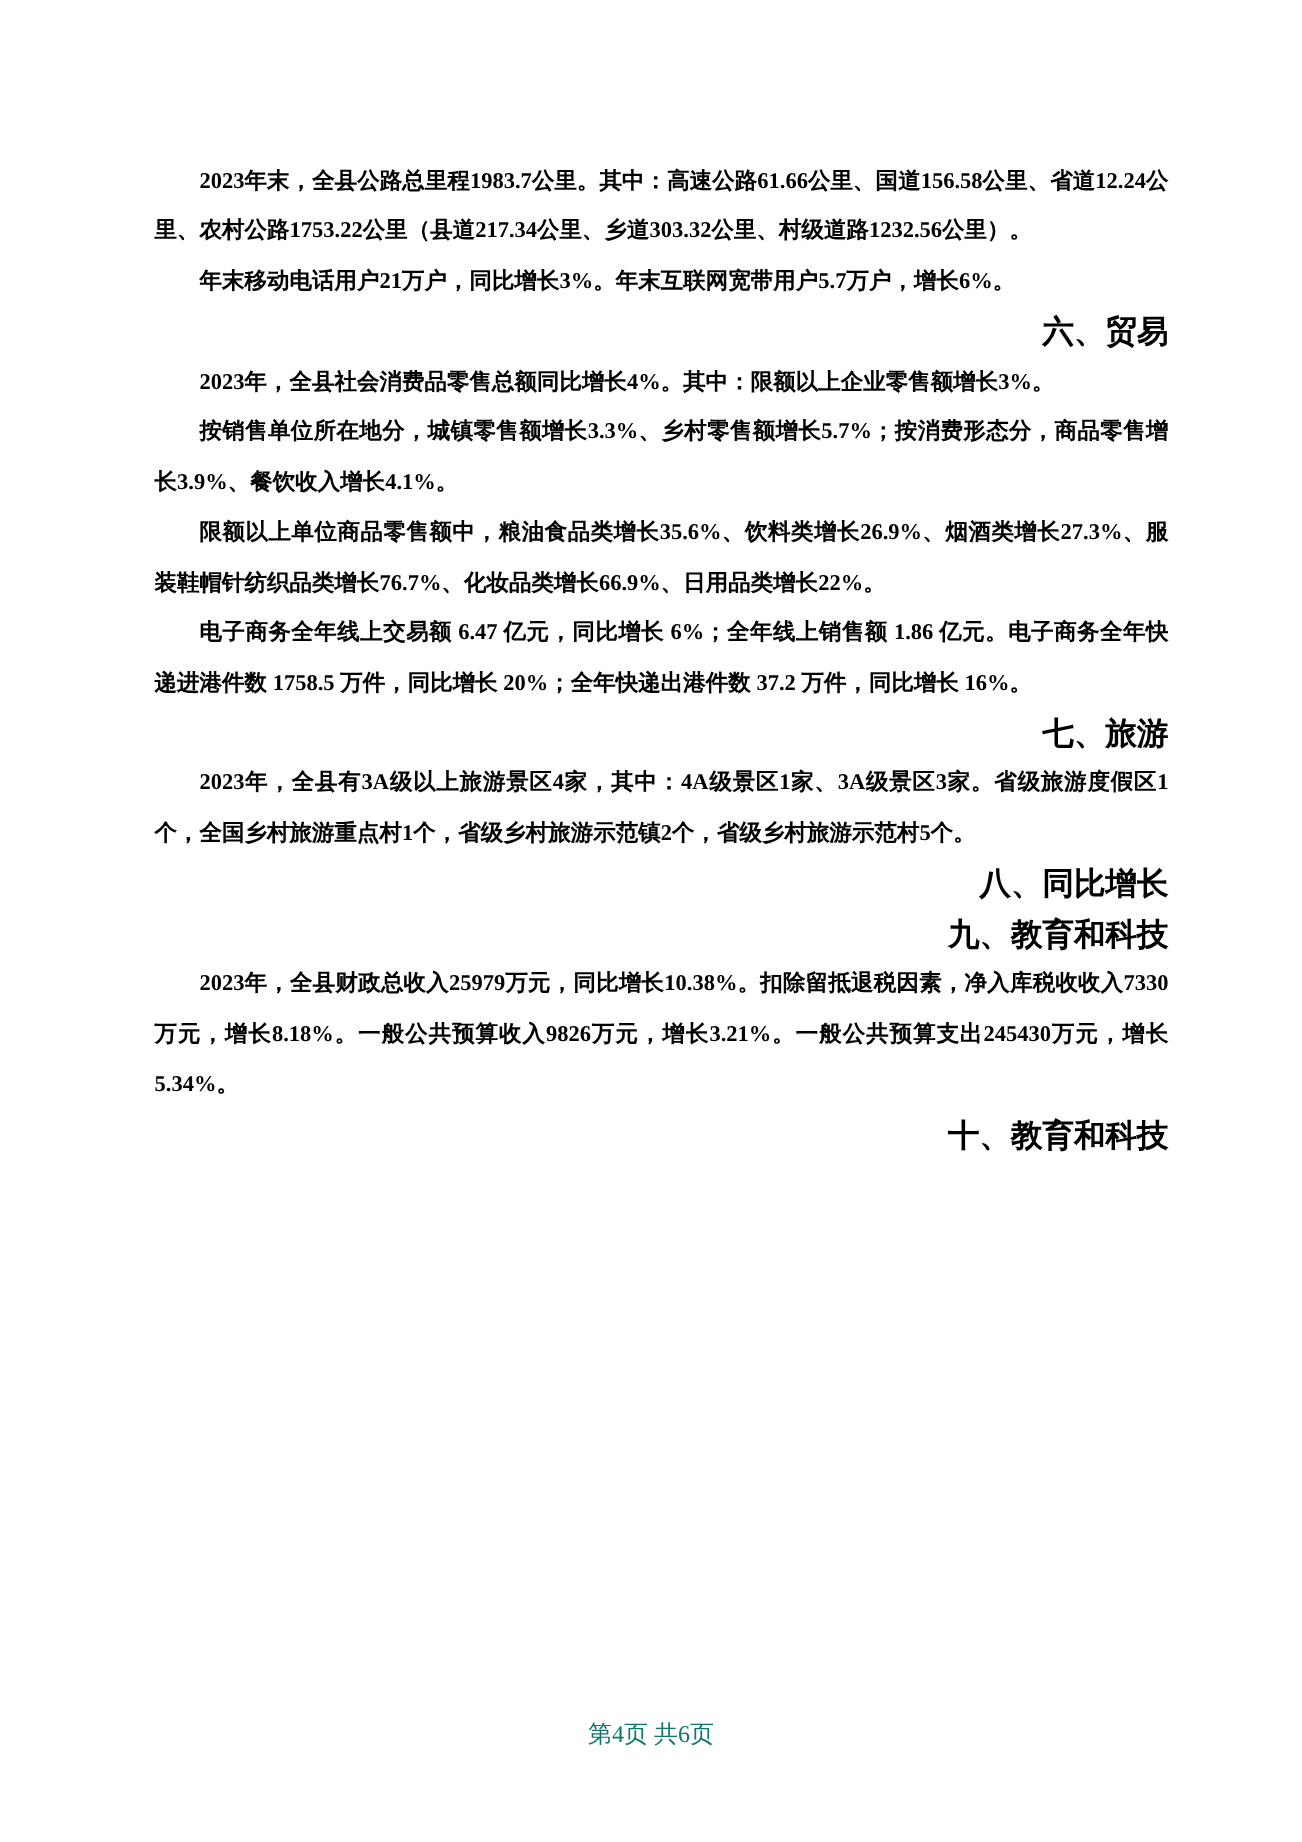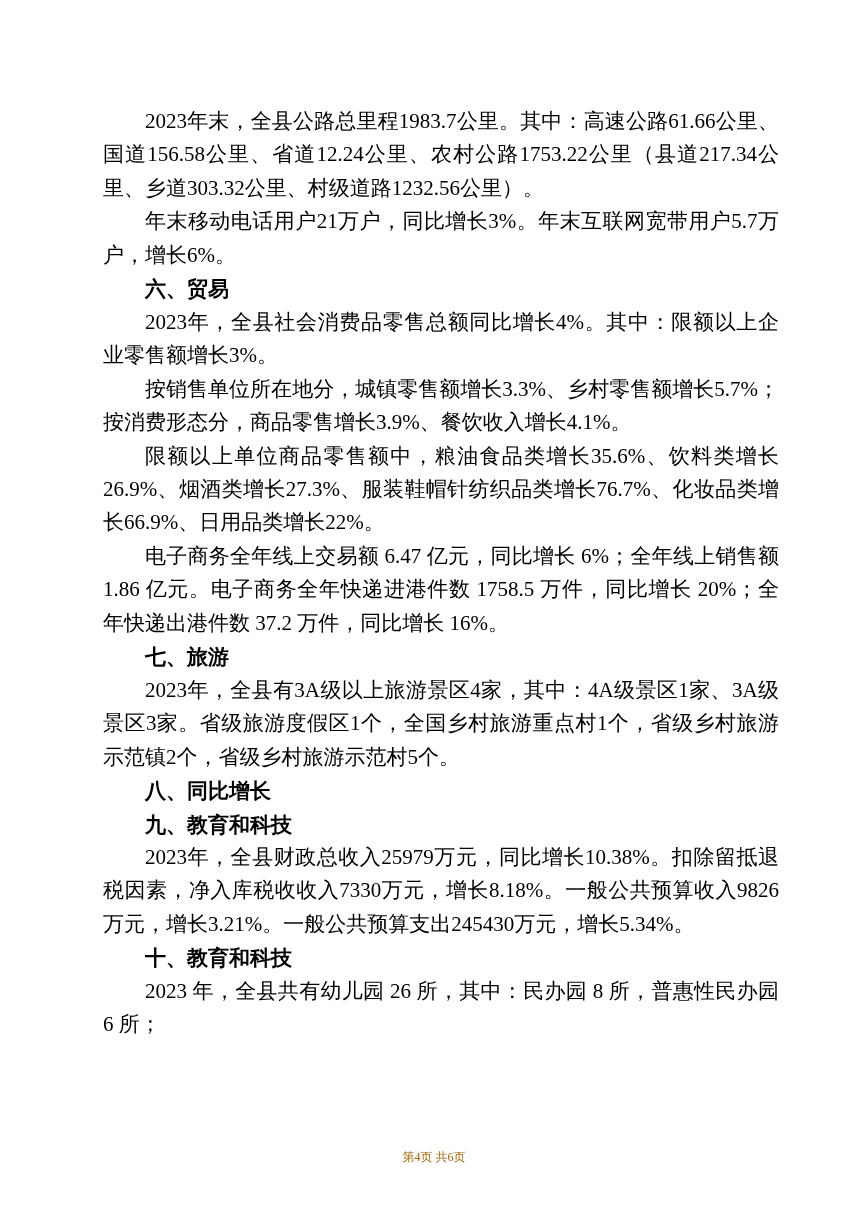--- a/index.html
+++ b/index.html
@@ -21,47 +21,48 @@
     background: #ffffff;
   }
   .doc-body {
     position: absolute;
     left: 103px;
     top: 105px;
     width: 676px;
   }
   .para {
     margin: 0;
-    font-size: 21px;
+    font-size: 15px;
     line-height: 33.45px;
     text-align: justify;
     text-justify: inter-ideograph;
     text-indent: 2em;
     word-break: normal;
     color: #000000;
+    font-weight: bold;
   }
   .heading {
     margin: 0;
     font-size: 21px;
     line-height: 33.45px;
     font-weight: bold;
     text-indent: 2em;
-    text-align: left;
+    text-align: right;
     font-family: "Liberation Sans", "DejaVu Sans", sans-serif;
     color: #000000;
   }
   .page-footer {
     position: absolute;
     top: 1146px;
     left: 0;
     width: 100%;
     text-align: center;
-    font-size: 12px;
+    font-size: 16px;
     line-height: 22px;
-    color: #a16207;
+    color: #0f766e;
     font-family: "Liberation Serif", "DejaVu Serif", serif;
   }
 </style>
 </head>
 <body>
 
 <div class="page">
   <div class="doc-body">
 
   <p class="para">2023年末，全县公路总里程1983.7公里。其中：高速公路61.66公里、国道156.58公里、省道12.24公里、农村公路1753.22公里（县道217.34公里、乡道303.32公里、村级道路1232.56公里）。</p>
@@ -70,16 +71,15 @@
       <p class="para">2023年，全县社会消费品零售总额同比增长4%。其中：限额以上企业零售额增长3%。</p>
       <p class="para">按销售单位所在地分，城镇零售额增长3.3%、乡村零售额增长5.7%；按消费形态分，商品零售增长3.9%、餐饮收入增长4.1%。</p>
       <p class="para">限额以上单位商品零售额中，粮油食品类增长35.6%、饮料类增长26.9%、烟酒类增长27.3%、服装鞋帽针纺织品类增长76.7%、化妆品类增长66.9%、日用品类增长22%。</p>
       <p class="para">电子商务全年线上交易额 6.47 亿元，同比增长 6%；全年线上销售额 1.86 亿元。电子商务全年快递进港件数 1758.5 万件，同比增长 20%；全年快递出港件数 37.2 万件，同比增长 16%。</p>
       <p class="heading">七、旅游</p>
       <p class="para">2023年，全县有3A级以上旅游景区4家，其中：4A级景区1家、3A级景区3家。省级旅游度假区1个，全国乡村旅游重点村1个，省级乡村旅游示范镇2个，省级乡村旅游示范村5个。</p>
       <p class="heading">八、同比增长</p>
       <p class="heading">九、教育和科技</p>
       <p class="para">2023年，全县财政总收入25979万元，同比增长10.38%。扣除留抵退税因素，净入库税收收入7330万元，增长8.18%。一般公共预算收入9826万元，增长3.21%。一般公共预算支出245430万元，增长5.34%。</p>
       <p class="heading">十、教育和科技</p>
-      <p class="para">2023 年，全县共有幼儿园 26 所，其中：民办园 8 所，普惠性民办园 6 所；</p>
     </div>
   <div class="page-footer">第4页 共6页</div>
 </div>
 
 </body></html>

